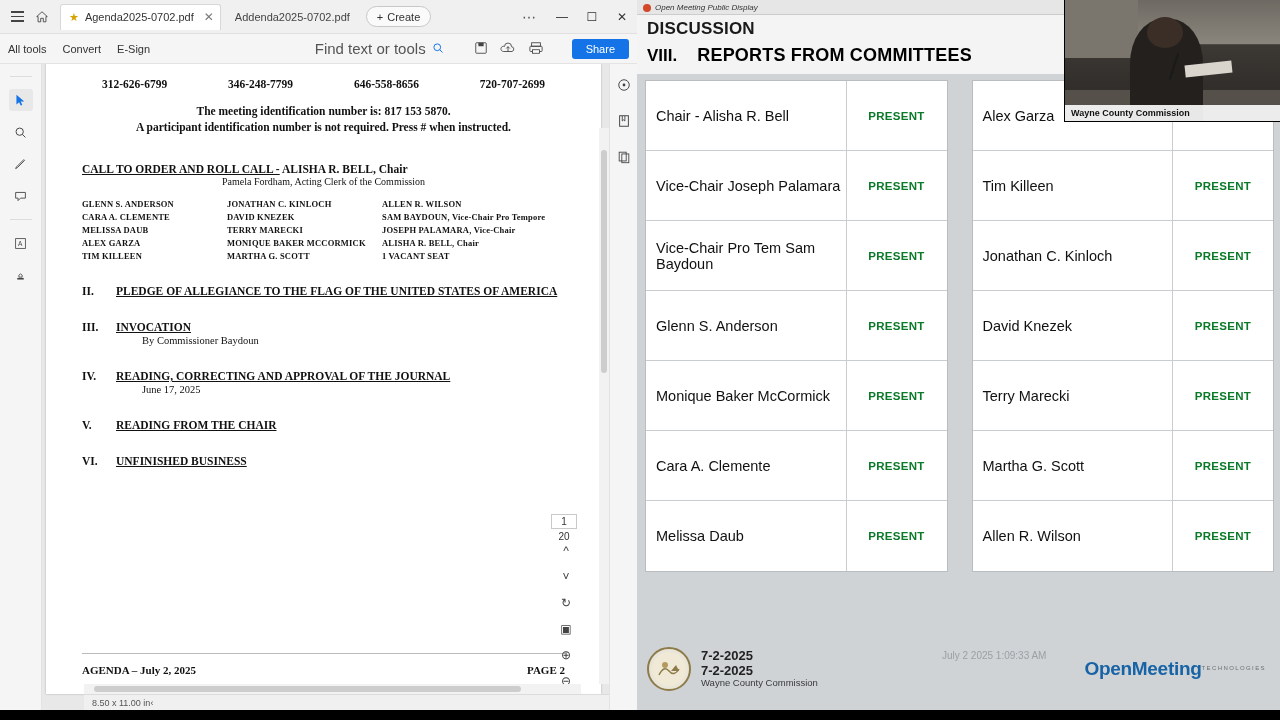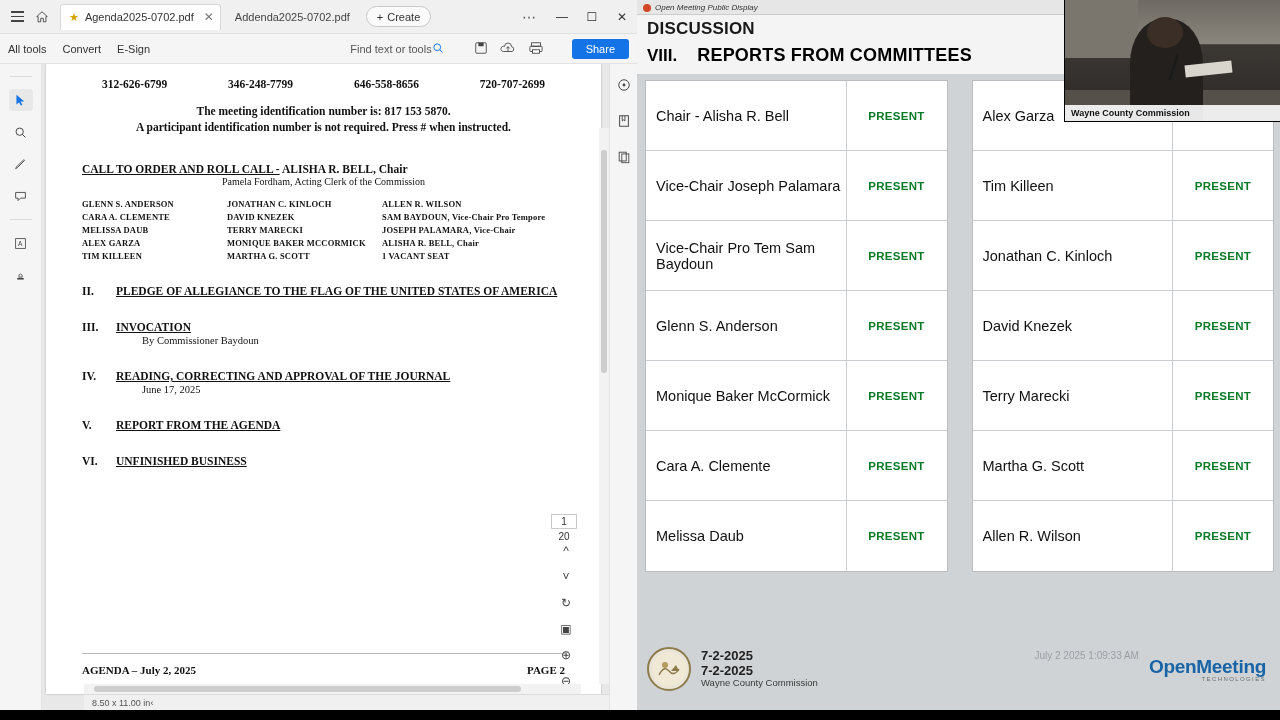--- a/index.html
+++ b/index.html
@@ -45,21 +45,21 @@
   .winbtn { width: 30px; height: 30px; display: flex; align-items: center; justify-content: center;
     font-size: 12px; color: #333; }
 
   .acro-toolbar {
     height: 30px; background: #f5f5f5; border-bottom: 1px solid #e3e3e3;
     display: flex; align-items: center; padding: 0 8px; gap: 16px;
     font-size: 11px; color: #333;
   }
   .acro-toolbar .tool { cursor: pointer; }
   .toolbar-spacer { flex: 1; }
-  .find-box { display: flex; align-items: center; font-size: 11px; color: #555; }
+  .find-box { display: flex; align-items: center; gap: 6px; font-size: 15px; color: #555; }
   .tb-icons { display: flex; align-items: center; gap: 12px; margin-left: 14px; }
   .share-btn {
     background: #1473e6; color: #fff; border-radius: 3px; font-size: 11px;
     padding: 4px 14px; margin-left: 12px;
   }
 
   .acro-body { position: absolute; top: 64px; left: 0; right: 0; bottom: 0; display: flex; }
   .left-rail {
     width: 42px; background: #f5f5f5; border-right: 1px solid #e3e3e3;
     display: flex; flex-direction: column; align-items: center; padding-top: 10px; gap: 10px;
@@ -147,21 +147,21 @@
     background: #cfd3d6; display: flex; align-items: center; padding: 0 10px; }
   .seal { width: 44px; height: 44px; border-radius: 50%; background: #e9e5d8;
     border: 2px solid #8d7b4a; display: flex; align-items: center; justify-content: center;
     font-size: 18px; overflow: hidden; }
   .om-footer-text { margin-left: 10px; line-height: 1.15; }
   .om-footer-text .d1 { font-size: 13px; font-weight: bold; color: #222; }
   .om-footer-text .d2 { font-size: 13px; font-weight: bold; color: #222; }
   .om-footer-text .org { font-size: 9.5px; color: #3a3a3a; }
   .om-footer .spacer { flex: 1; }
   .om-stamp { font-size: 10px; color: #9aa0a4; margin-right: 10px; align-self: flex-start; margin-top: 12px; }
-  .om-logo { display: flex; flex-direction: column; align-items: flex-end; margin-right: 4px; }
+  .om-logo { display: flex; flex-direction: row; align-items: center; margin-right: 4px; margin-left: 28px; }
   .om-logo .lt { font-size: 19px; font-weight: bold; color: #1763a6; letter-spacing: -.3px; }
   .om-logo .ls { font-size: 6px; color: #6b7073; letter-spacing: 1.4px; margin-top: -2px; }
 
   
   .video {
     position: absolute; right: 0; top: 0; width: 216px; height: 122px;
     background: #1d1a17; overflow: hidden; border-left: 1px solid #000; border-bottom: 1px solid #000;
   }
   .video .bg-wall { position: absolute; inset: 0;
     background: linear-gradient(180deg,#6e6a63 0%,#8a857c 36%,#3c3834 37%,#2a2724 100%); }
@@ -355,21 +355,21 @@
           <div class="agenda-sub">By Commissioner Baydoun</div>
 
           <div class="agenda-item">
             <span class="num">IV.</span>
             <span class="txt">READING, CORRECTING AND APPROVAL OF THE JOURNAL</span>
           </div>
           <div class="agenda-sub">June 17, 2025</div>
 
           <div class="agenda-item">
             <span class="num">V.</span>
-            <span class="txt">REPORT FROM THE AGENDA</span>
+            <span class="txt">READING FROM THE CHAIR</span>
           </div>
 
           <div class="agenda-item">
             <span class="num">VI.</span>
             <span class="txt">UNFINISHED BUSINESS</span>
           </div>
 
           <div class="page-footer">
             <span>AGENDA – July 2, 2025</span>
             <span>PAGE 2</span>

